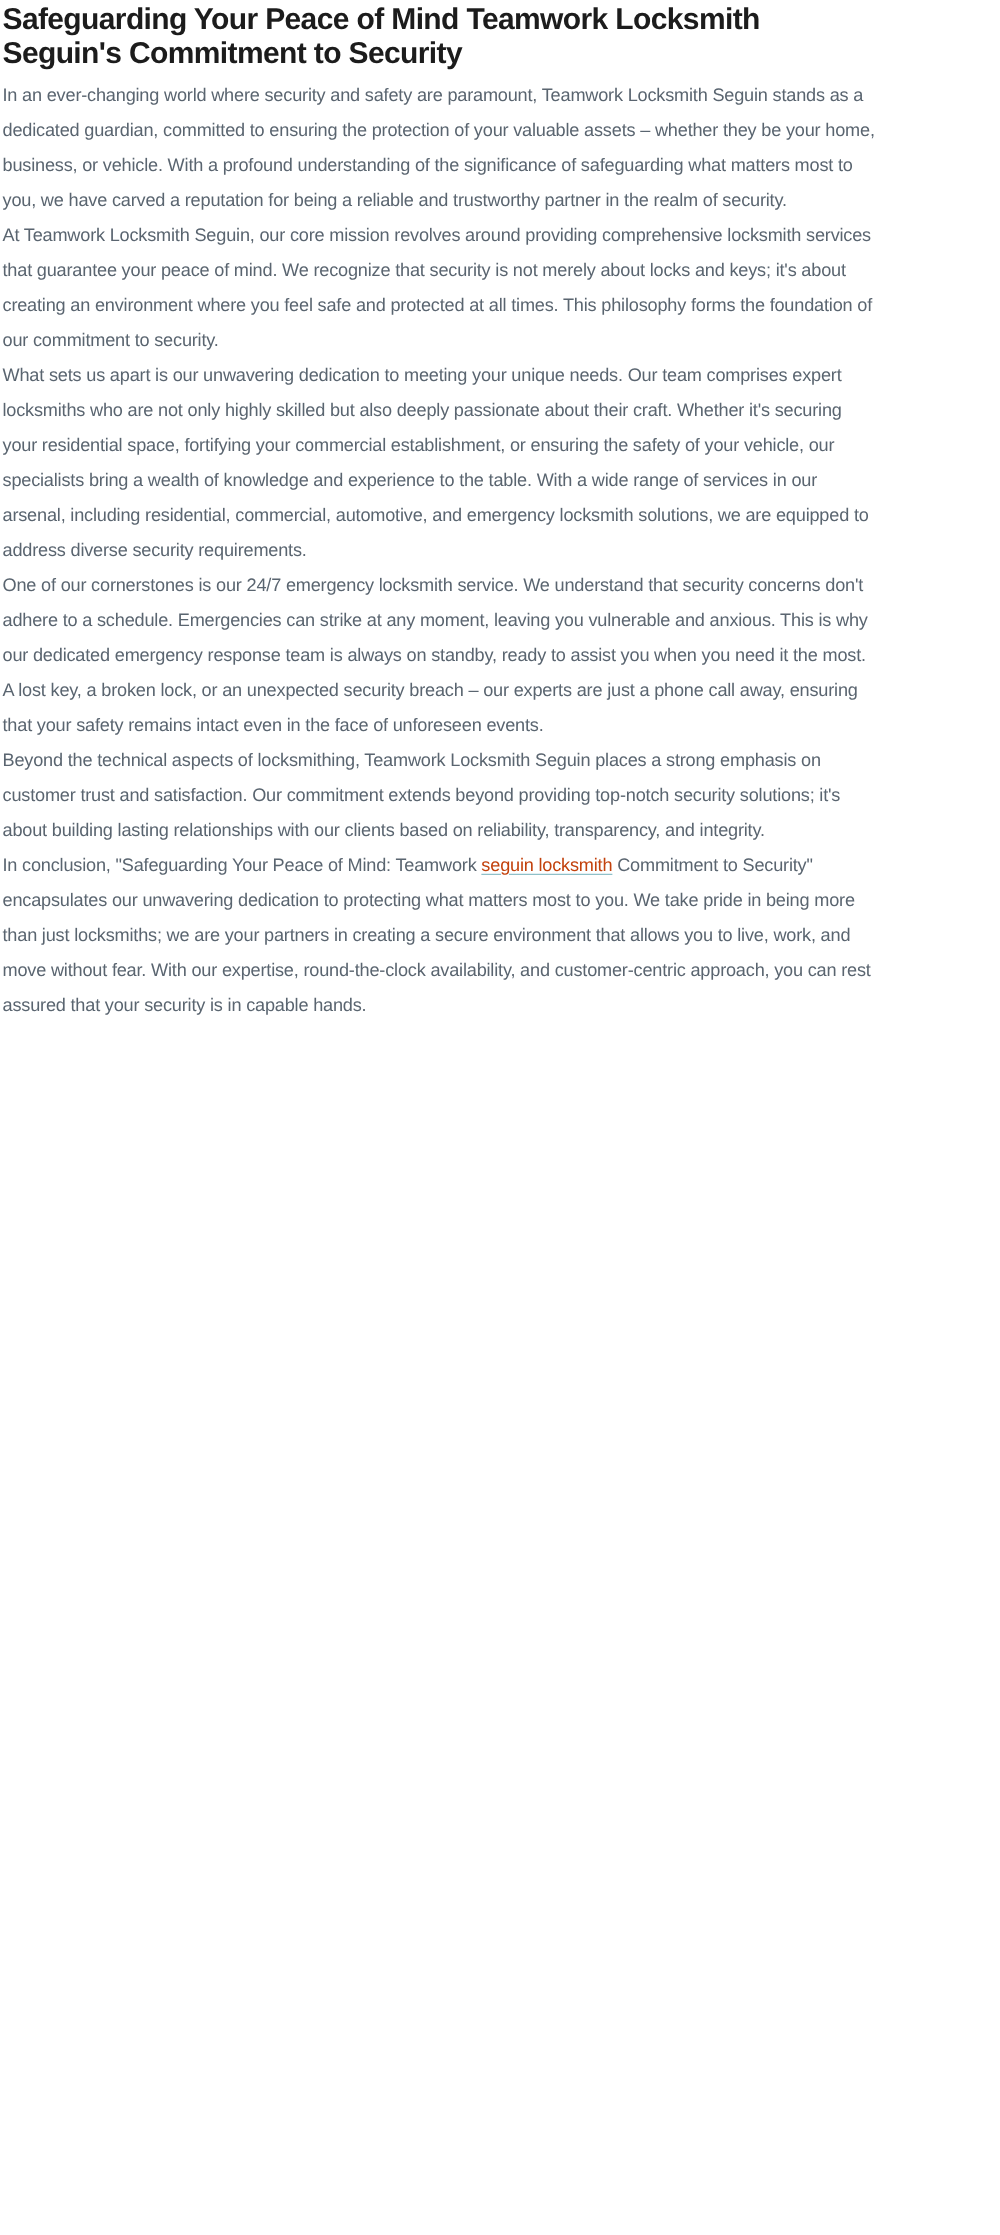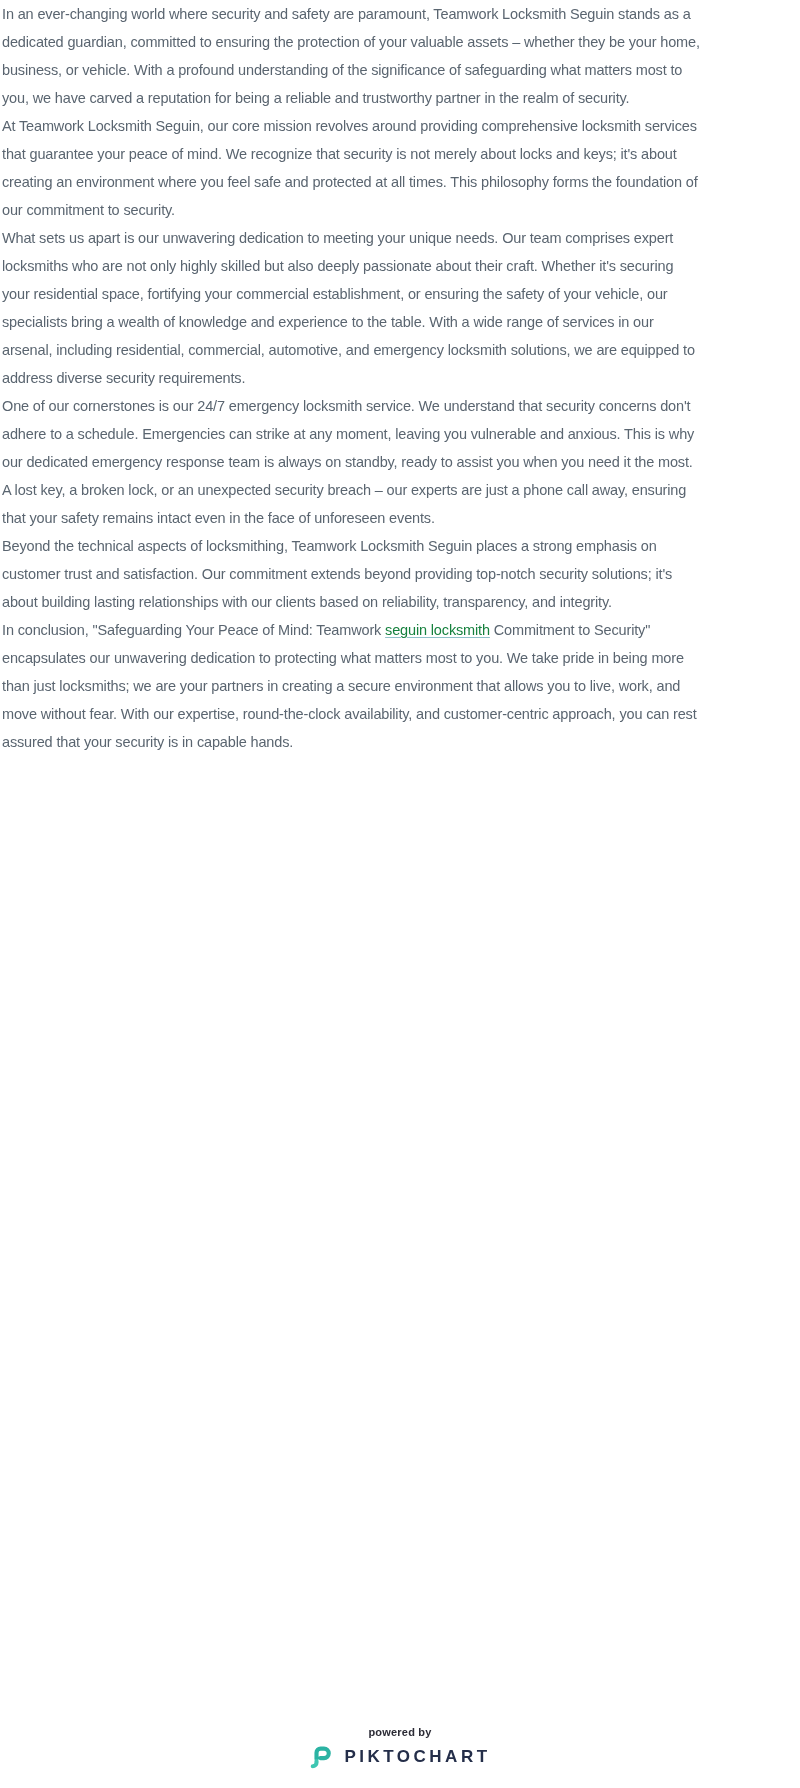--- a/index.html
+++ b/index.html
@@ -28,21 +28,21 @@
     max-width: 700px;
   }
   p.body-para {
     margin: 0;
     font-size: 14.5px;
     line-height: 28px;
     letter-spacing: -0.15px;
     color: #5a6570;
   }
   a.inline-link {
-    color: #15803d;
+    color: #c2410c;
     text-decoration: underline;
     text-decoration-color: #8fc0c9;
     text-underline-offset: 2px;
     cursor: pointer;
   }
   .footer {
     position: absolute;
     top: 1726px;
     left: 0;
     width: 800px;
@@ -72,39 +72,29 @@
     color: #242e49;
     line-height: 26px;
   }
 </style>
 </head>
 <body>
 
 <div class="page">
 
   <main class="content">
+    <h1 class="headline">Safeguarding Your Peace of Mind Teamwork Locksmith Seguin's Commitment to Security</h1>
 
     <p class="body-para">In an ever-changing world where security and safety are paramount, Teamwork Locksmith Seguin stands as a dedicated guardian, committed to ensuring the protection of your valuable assets – whether they be your home, business, or vehicle. With a profound understanding of the significance of safeguarding what matters most to you, we have carved a reputation for being a reliable and trustworthy partner in the realm of security.</p>
 
     <p class="body-para">At Teamwork Locksmith Seguin, our core mission revolves around providing comprehensive locksmith services that guarantee your peace of mind. We recognize that security is not merely about locks and keys; it's about creating an environment where you feel safe and protected at all times. This philosophy forms the foundation of our commitment to security.</p>
 
     <p class="body-para">What sets us apart is our unwavering dedication to meeting your unique needs. Our team comprises expert locksmiths who are not only highly skilled but also deeply passionate about their craft. Whether it's securing your residential space, fortifying your commercial establishment, or ensuring the safety of your vehicle, our specialists bring a wealth of knowledge and experience to the table. With a wide range of services in our arsenal, including residential, commercial, automotive, and emergency locksmith solutions, we are equipped to address diverse security requirements.</p>
 
     <p class="body-para">One of our cornerstones is our 24/7 emergency locksmith service. We understand that security concerns don't adhere to a schedule. Emergencies can strike at any moment, leaving you vulnerable and anxious. This is why our dedicated emergency response team is always on standby, ready to assist you when you need it the most. A lost key, a broken lock, or an unexpected security breach – our experts are just a phone call away, ensuring that your safety remains intact even in the face of unforeseen events.</p>
 
     <p class="body-para">Beyond the technical aspects of locksmithing, Teamwork Locksmith Seguin places a strong emphasis on customer trust and satisfaction. Our commitment extends beyond providing top-notch security solutions; it's about building lasting relationships with our clients based on reliability, transparency, and integrity.</p>
 
     <p class="body-para"><span>In conclusion, "Safeguarding Your Peace of Mind: Teamwork </span><a href="#" class="inline-link">seguin locksmith</a><span> Commitment to Security" encapsulates our unwavering dedication to protecting what matters most to you. We take pride in being more than just locksmiths; we are your partners in creating a secure environment that allows you to live, work, and move without fear. With our expertise, round-the-clock availability, and customer-centric approach, you can rest assured that your security is in capable hands.</span></p>
   </main>
 
-  <footer class="footer">
-    <div class="powered-by">powered by</div>
-
-    <div class="brand">
-      <svg class="brand-icon" width="26" height="26" viewBox="0 0 27 27" aria-hidden="true">
-        <path d="M7.8 15.5 V9 A4.2 4.2 0 0 1 12 4.8 H15.6 A4.9 4.9 0 0 1 15.6 14.6 H11.8" fill="none" stroke="#2BB3A3" stroke-width="4.3" stroke-linecap="round" stroke-linejoin="round"></path>
-        <path d="M7.8 17.8 v1.4 a3.9 3.9 0 0 1 -3.9 3.9" fill="none" stroke="#3EC6B2" stroke-width="4.3" stroke-linecap="round" stroke-linejoin="round"></path>
-      </svg>
-      <span class="brand-text">PIKTOCHART</span>
-    </div>
-  </footer>
 
 </div>
 
 </body></html>

